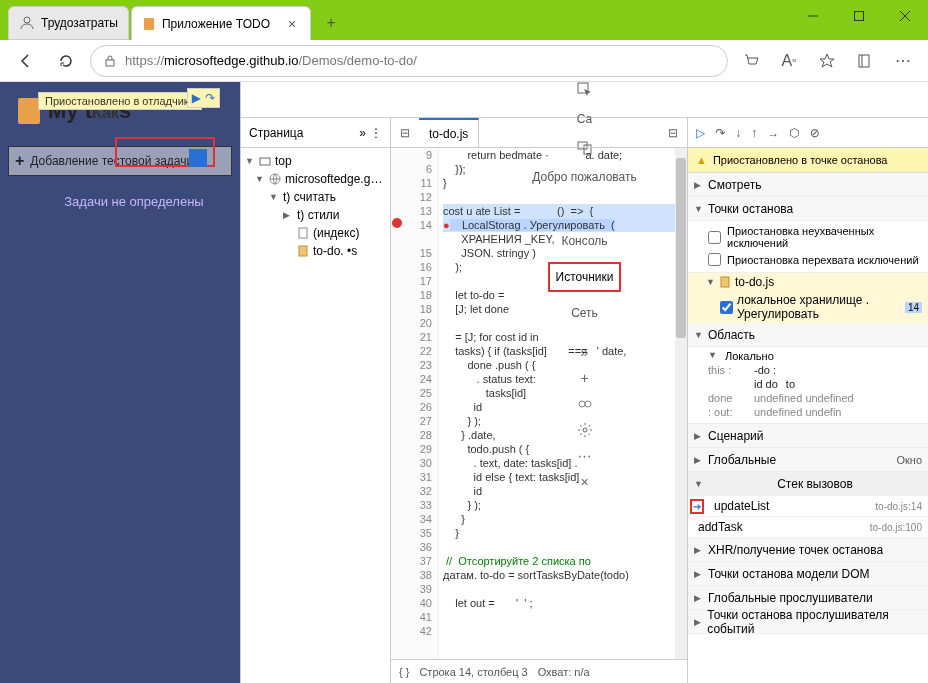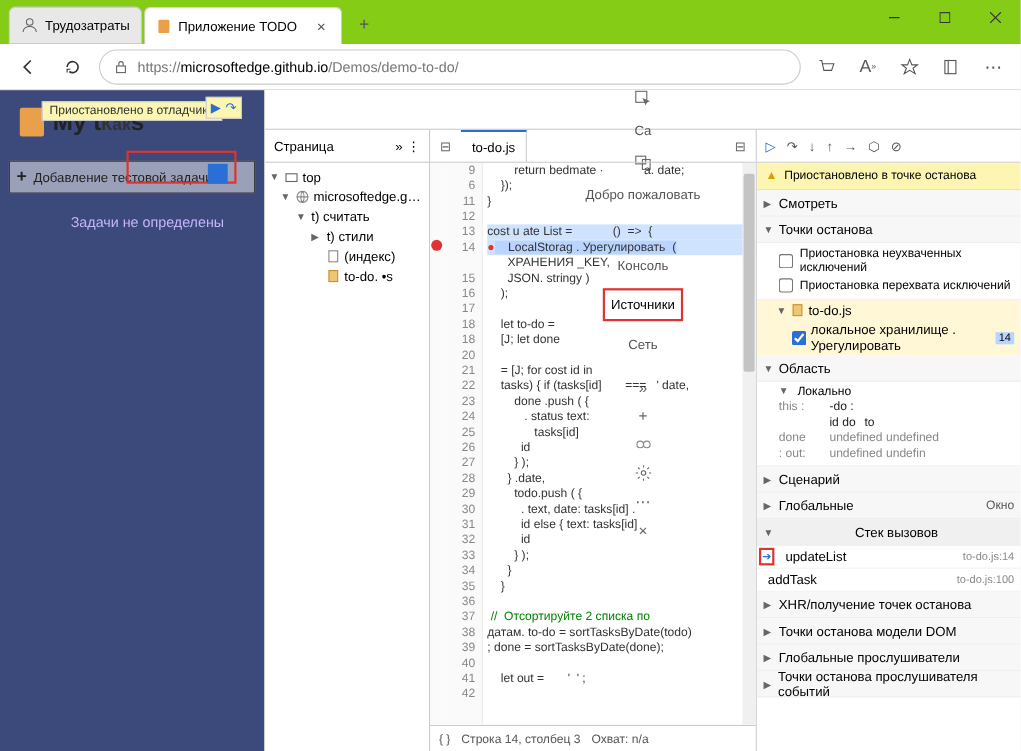--- a/index.html
+++ b/index.html
@@ -370,21 +370,20 @@
             <div>        todo.push ( {</div>
             <div>          . text, date: tasks[id] .</div>
             <div>          id else { text: tasks[id]</div>
             <div>          id</div>
             <div>        } );</div>
             <div>      }</div>
             <div>    }</div>
             <div></div>
             <div class="cmt"> //  Отсортируйте 2 списка по</div>
             <div>датам. to-do = sortTasksByDate(todo)</div>
-            <div>; done = sortTasksByDate(done);</div>
             <div></div>
             <div>    let out =       '  ' ;</div>
           </div>
           <div class="scrollbar-v">
             <div class="scrollbar-thumb" style="top:10px;height:180px"></div>
           </div>
         </div>
         <div class="status-line">
           <span>{ }</span>
           <span>Строка 14, столбец 3</span>

